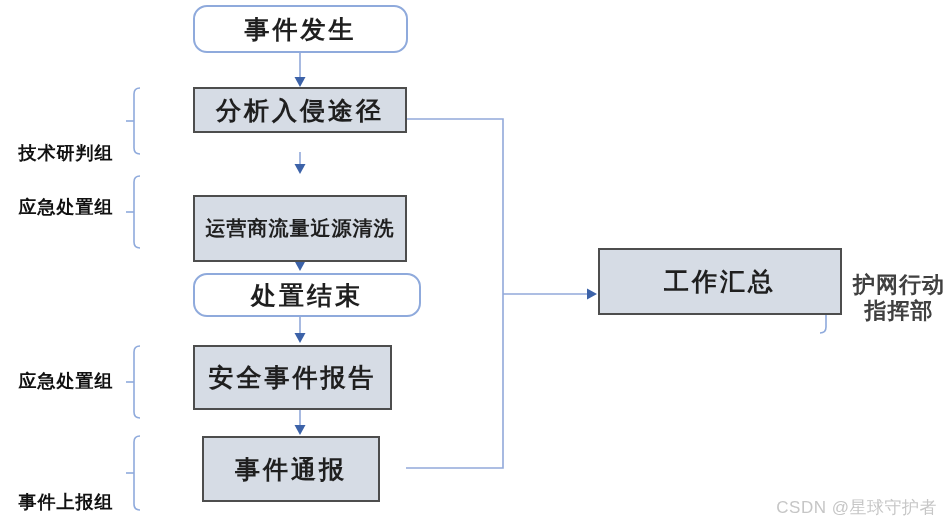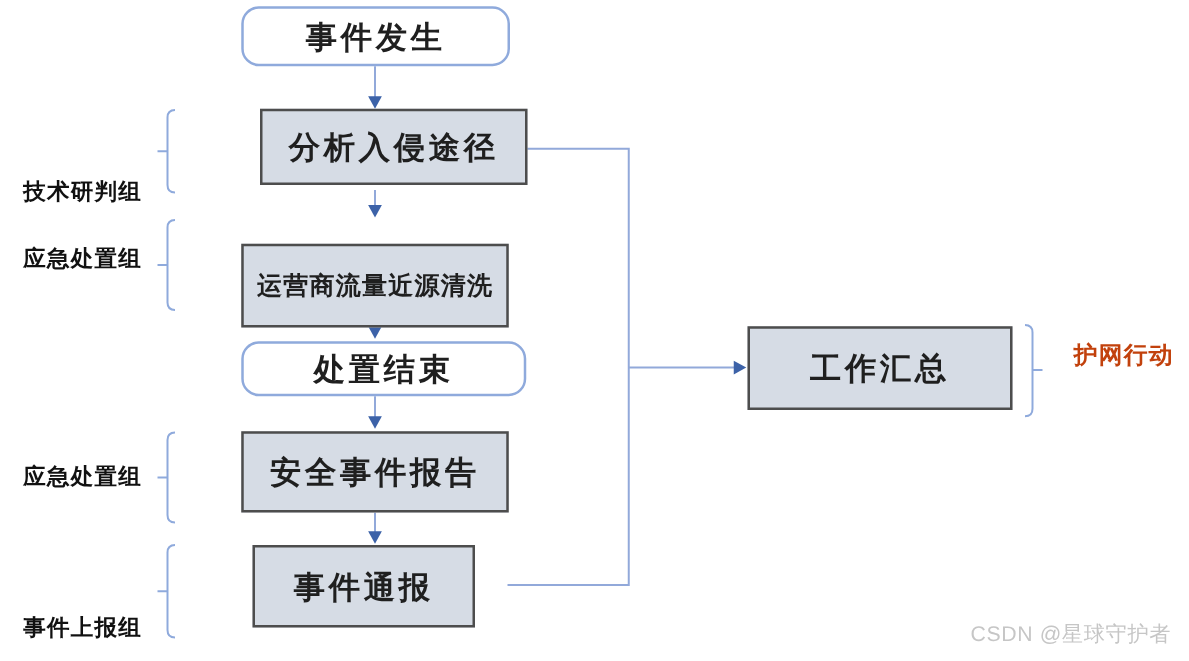--- a/index.html
+++ b/index.html
@@ -53,22 +53,22 @@
     font-size: 18px;
     font-weight: 600;
     letter-spacing: 1px;
     white-space: nowrap;
   }
   .right-label {
     position: absolute;
     left: 846px;
     top: 272px;
     width: 106px;
-    color: #c2410c;
-    font-size: 19px;
+    color: #404040;
+    font-size: 22px;
     font-weight: 600;
     line-height: 26px;
     text-align: center;
     letter-spacing: 1px;
   }
   .watermark {
     position: absolute;
     right: 14px;
     top: 496px;
     font-size: 17px;
@@ -134,51 +134,52 @@
     <g>
       <path class="brace" d="M820 260 C824.5 260 826 262 826 266 L826 327 C826 331 824.5 333 820 333"></path>
       <line class="brace" x1="826" y1="296" x2="834" y2="296"></line>
     </g>
   </svg>
 
   <div class="node rounded fs-big" style="left:193px; top:5px; width:215px; height:48px;">
     <span>事件发生</span>
   </div>
 
-  <div class="node gray fs-big" style="left:208px; top:87px; width:214px; height:61px;font-family:Liberation Mono, monospace;">
+  <div class="node gray fs-big" style="left:193px; top:87px; width:214px; height:46px;font-family:Liberation Mono, monospace;">
     <span>分析入侵途径</span>
   </div>
 
   <div class="node gray fs-small" style="left:193px; top:175px; width:214px; height:67px;margin-top:20px;">
     <span>运营商流量近源清洗</span>
   </div>
 
   <div class="node rounded fs-big" style="left:193px; top:273px; width:228px; height:44px;">
     <span>处置结束</span>
   </div>
 
-  <div class="node gray fs-big" style="left:193px; top:345px; width:214px; height:65px;">
+  <div class="node gray fs-big" style="left:193px; top:345px; width:199px; height:65px;">
     <span>安全事件报告</span>
   </div>
 
   <div class="node gray fs-big" style="left:202px; top:436px; width:178px; height:66px;">
     <span>事件通报</span>
   </div>
 
-  <div class="node gray fs-big" style="left:598px; top:261px; width:212px; height:67px;">
+  <div class="node gray fs-big" style="left:598px; top:248px; width:244px; height:67px;">
     <span>工作汇总</span>
   </div>
 
   <div class="side-label" style="left:10px; top:102px; width:112px; height:26px;margin-top:38px;">技术研判组</div>
 
   <div class="side-label" style="left:10px; top:194px; width:112px; height:26px;">应急处置组</div>
 
   <div class="side-label" style="left:10px; top:368px; width:112px; height:26px;">应急处置组</div>
 
   <div class="side-label" style="left:10px; top:458px; width:112px; height:26px;margin-top:31px;">事件上报组</div>
 
   <div class="right-label">
     <div>护网行动</div>
+    <div>指挥部</div>
   </div>
 
   <div class="watermark">CSDN @星球守护者</div>
 
 </div>
 
 </body></html>

